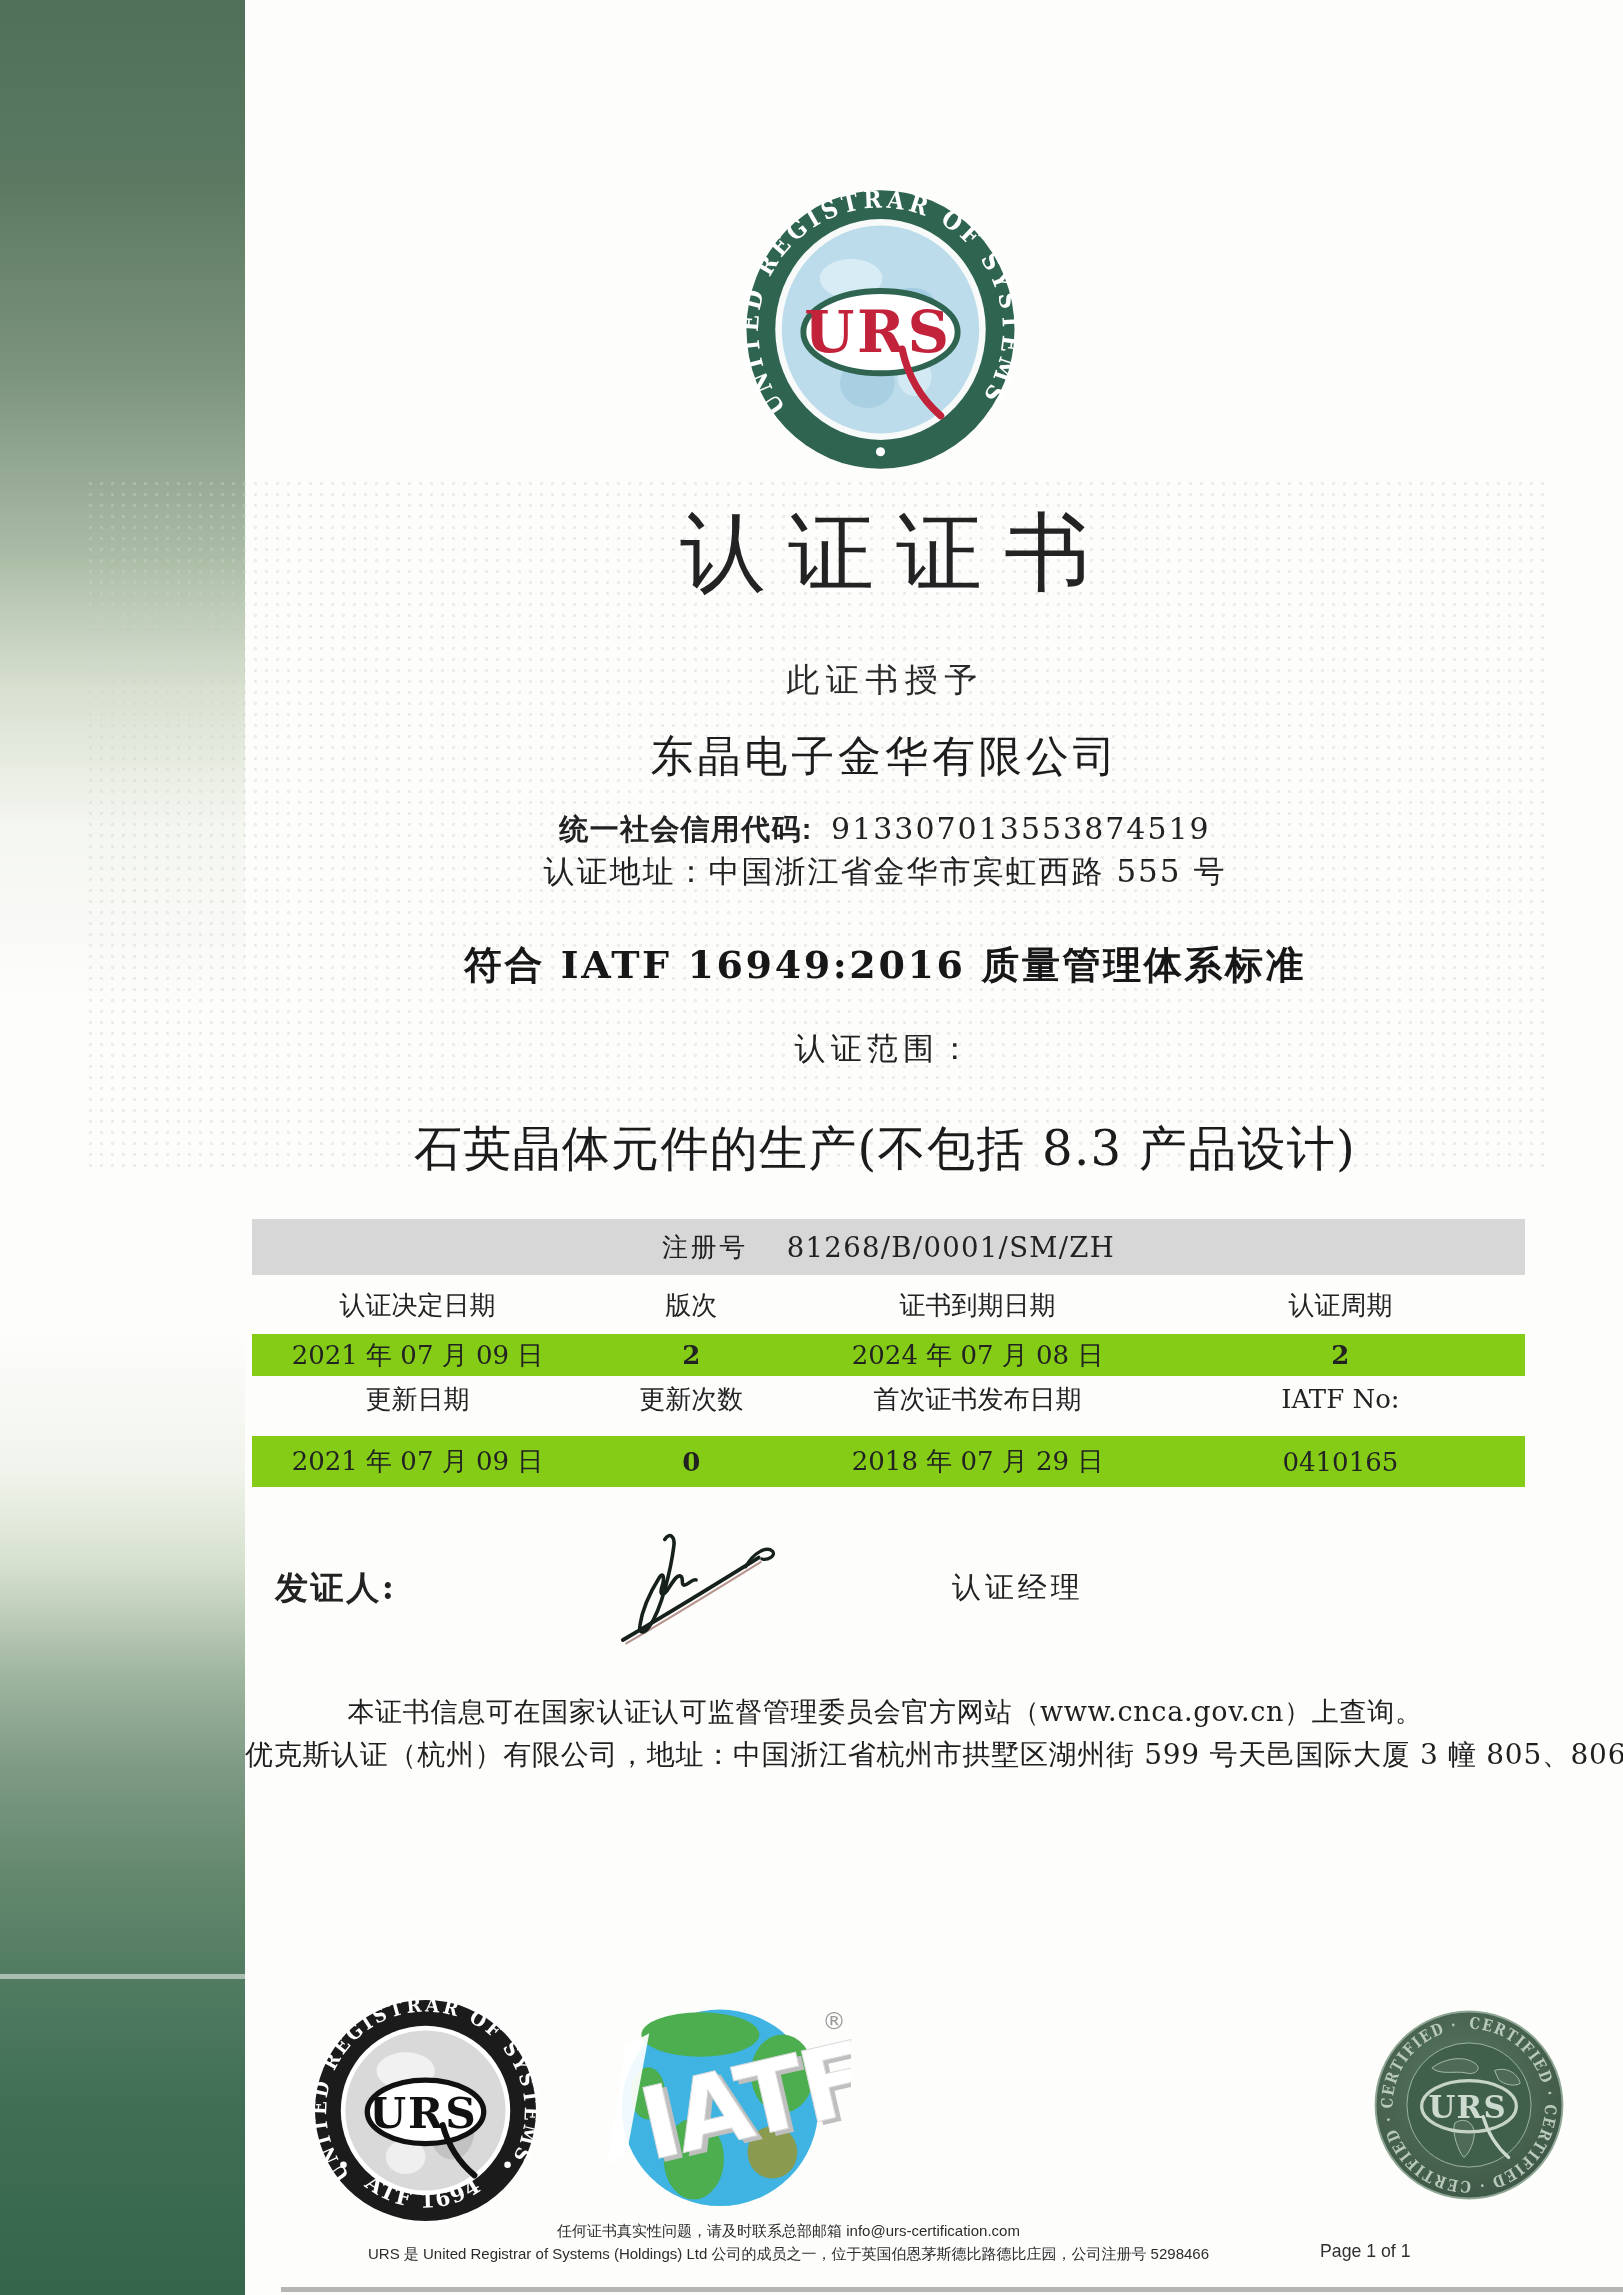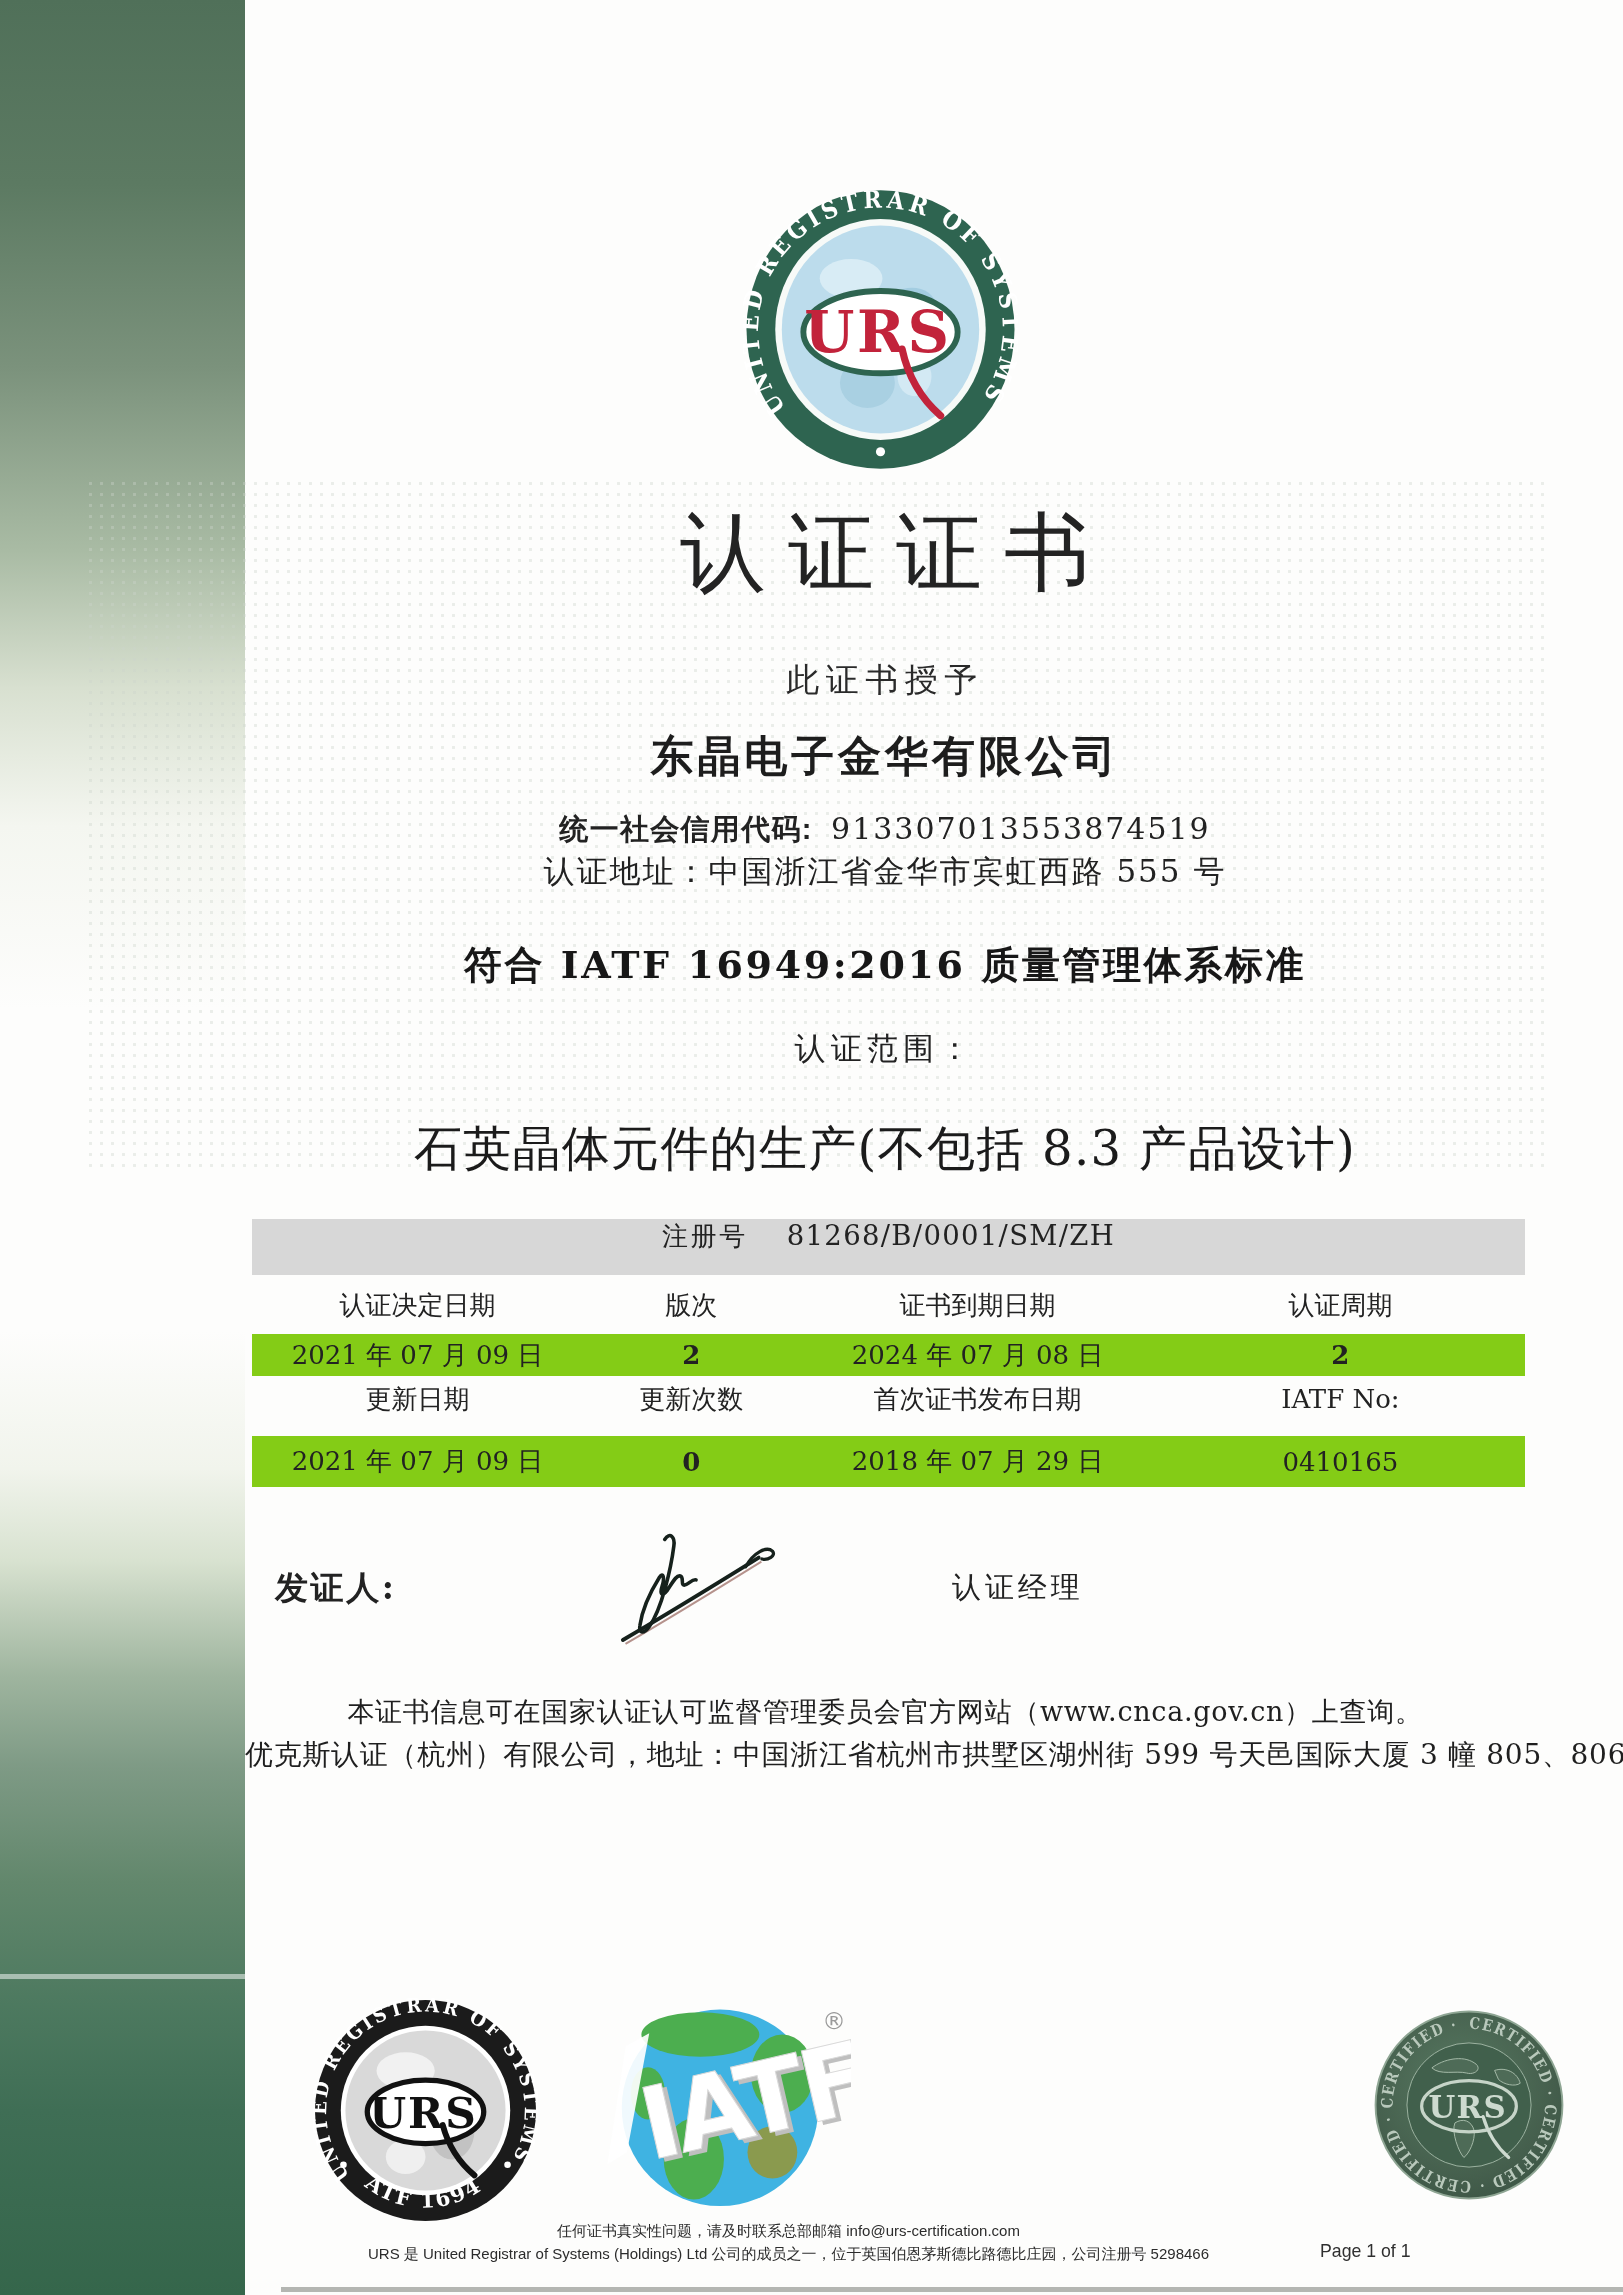--- a/index.html
+++ b/index.html
@@ -21,35 +21,35 @@
   .band-split-line { position:absolute; left:0; top:1974px; width:245px; height:4.6px; background:rgba(255,255,255,.5); }
   
   .dots {
     position:absolute; left:85px; top:478px; width:1466px; height:694px;
     background-image:radial-gradient(#ccd4cb 1.4px, transparent 1.8px);
     background-size:11px 11px; opacity:.38; pointer-events:none;
   }
   .center-line { position:absolute; left:245px; width:1280px; text-align:center; white-space:nowrap; }
   .title { top:495px; font-size:86px; font-weight:500; letter-spacing:22px; color:#232323; transform:translateX(11px); }
   .intro { top:658px; font-size:33px; letter-spacing:6.5px; color:#2a2a2a; }
-  .company { top:728px; font-size:43px; font-weight:700; letter-spacing:3.9px; color:#1d1d1d; }
+  .company { top:728px; font-size:43px; font-weight:400; letter-spacing:3.9px; color:#1d1d1d; }
   .credit { top:810px; font-size:29px; }
   .credit .lbl { font-family:"Liberation Sans","DejaVu Sans",sans-serif; font-weight:bold; letter-spacing:1.3px; }
   .credit .val { font-size:30px; letter-spacing:2px; margin-left:9.2px; }
   .address { top:851px; font-size:31px; letter-spacing:2px; }
   .standard { top:940px; font-size:38px; font-weight:bold; letter-spacing:2.6px; color:#171717; }
   .scope-label { top:1028px; font-size:31px; letter-spacing:5.2px; }
   .scope { top:1117px; font-size:48px; letter-spacing:1.3px; color:#1b1b1b; }
   
   .cert-table { position:absolute; left:252px; top:1219px; width:1273px; height:268px; font-size:26px; }
   .t-row { position:absolute; left:0; width:100%; display:grid; grid-template-columns:26% 17% 28% 29%; align-items:center; }
   .t-band { background:#84cc16; }
   .t-cell { text-align:center; }
   .reg-row { position:absolute; left:0; top:0; width:100%; height:56px; background:#d7d7d7;
-             display:flex; justify-content:center; gap:39px; }
+             display:flex; align-items:center; justify-content:center; gap:39px; }
   .reg-row .lbl { font-size:26px; letter-spacing:2.6px; }
   .reg-row .val { font-size:27.5px; letter-spacing:1.3px; }
   .row-h1 { top:56px;  height:60px; }
   .row-v1 { top:115px; height:42px; }
   .row-h2 { top:150px; height:60px; }
   .row-v2 { top:217px; height:51px; }
   .t-num { font-weight:bold; }
   
   .issuer { left:275px; top:1566px; font-size:33px; font-weight:bold; letter-spacing:2.6px; }
   .role   { left:952px; top:1568px; font-size:29px; letter-spacing:3.9px; }

